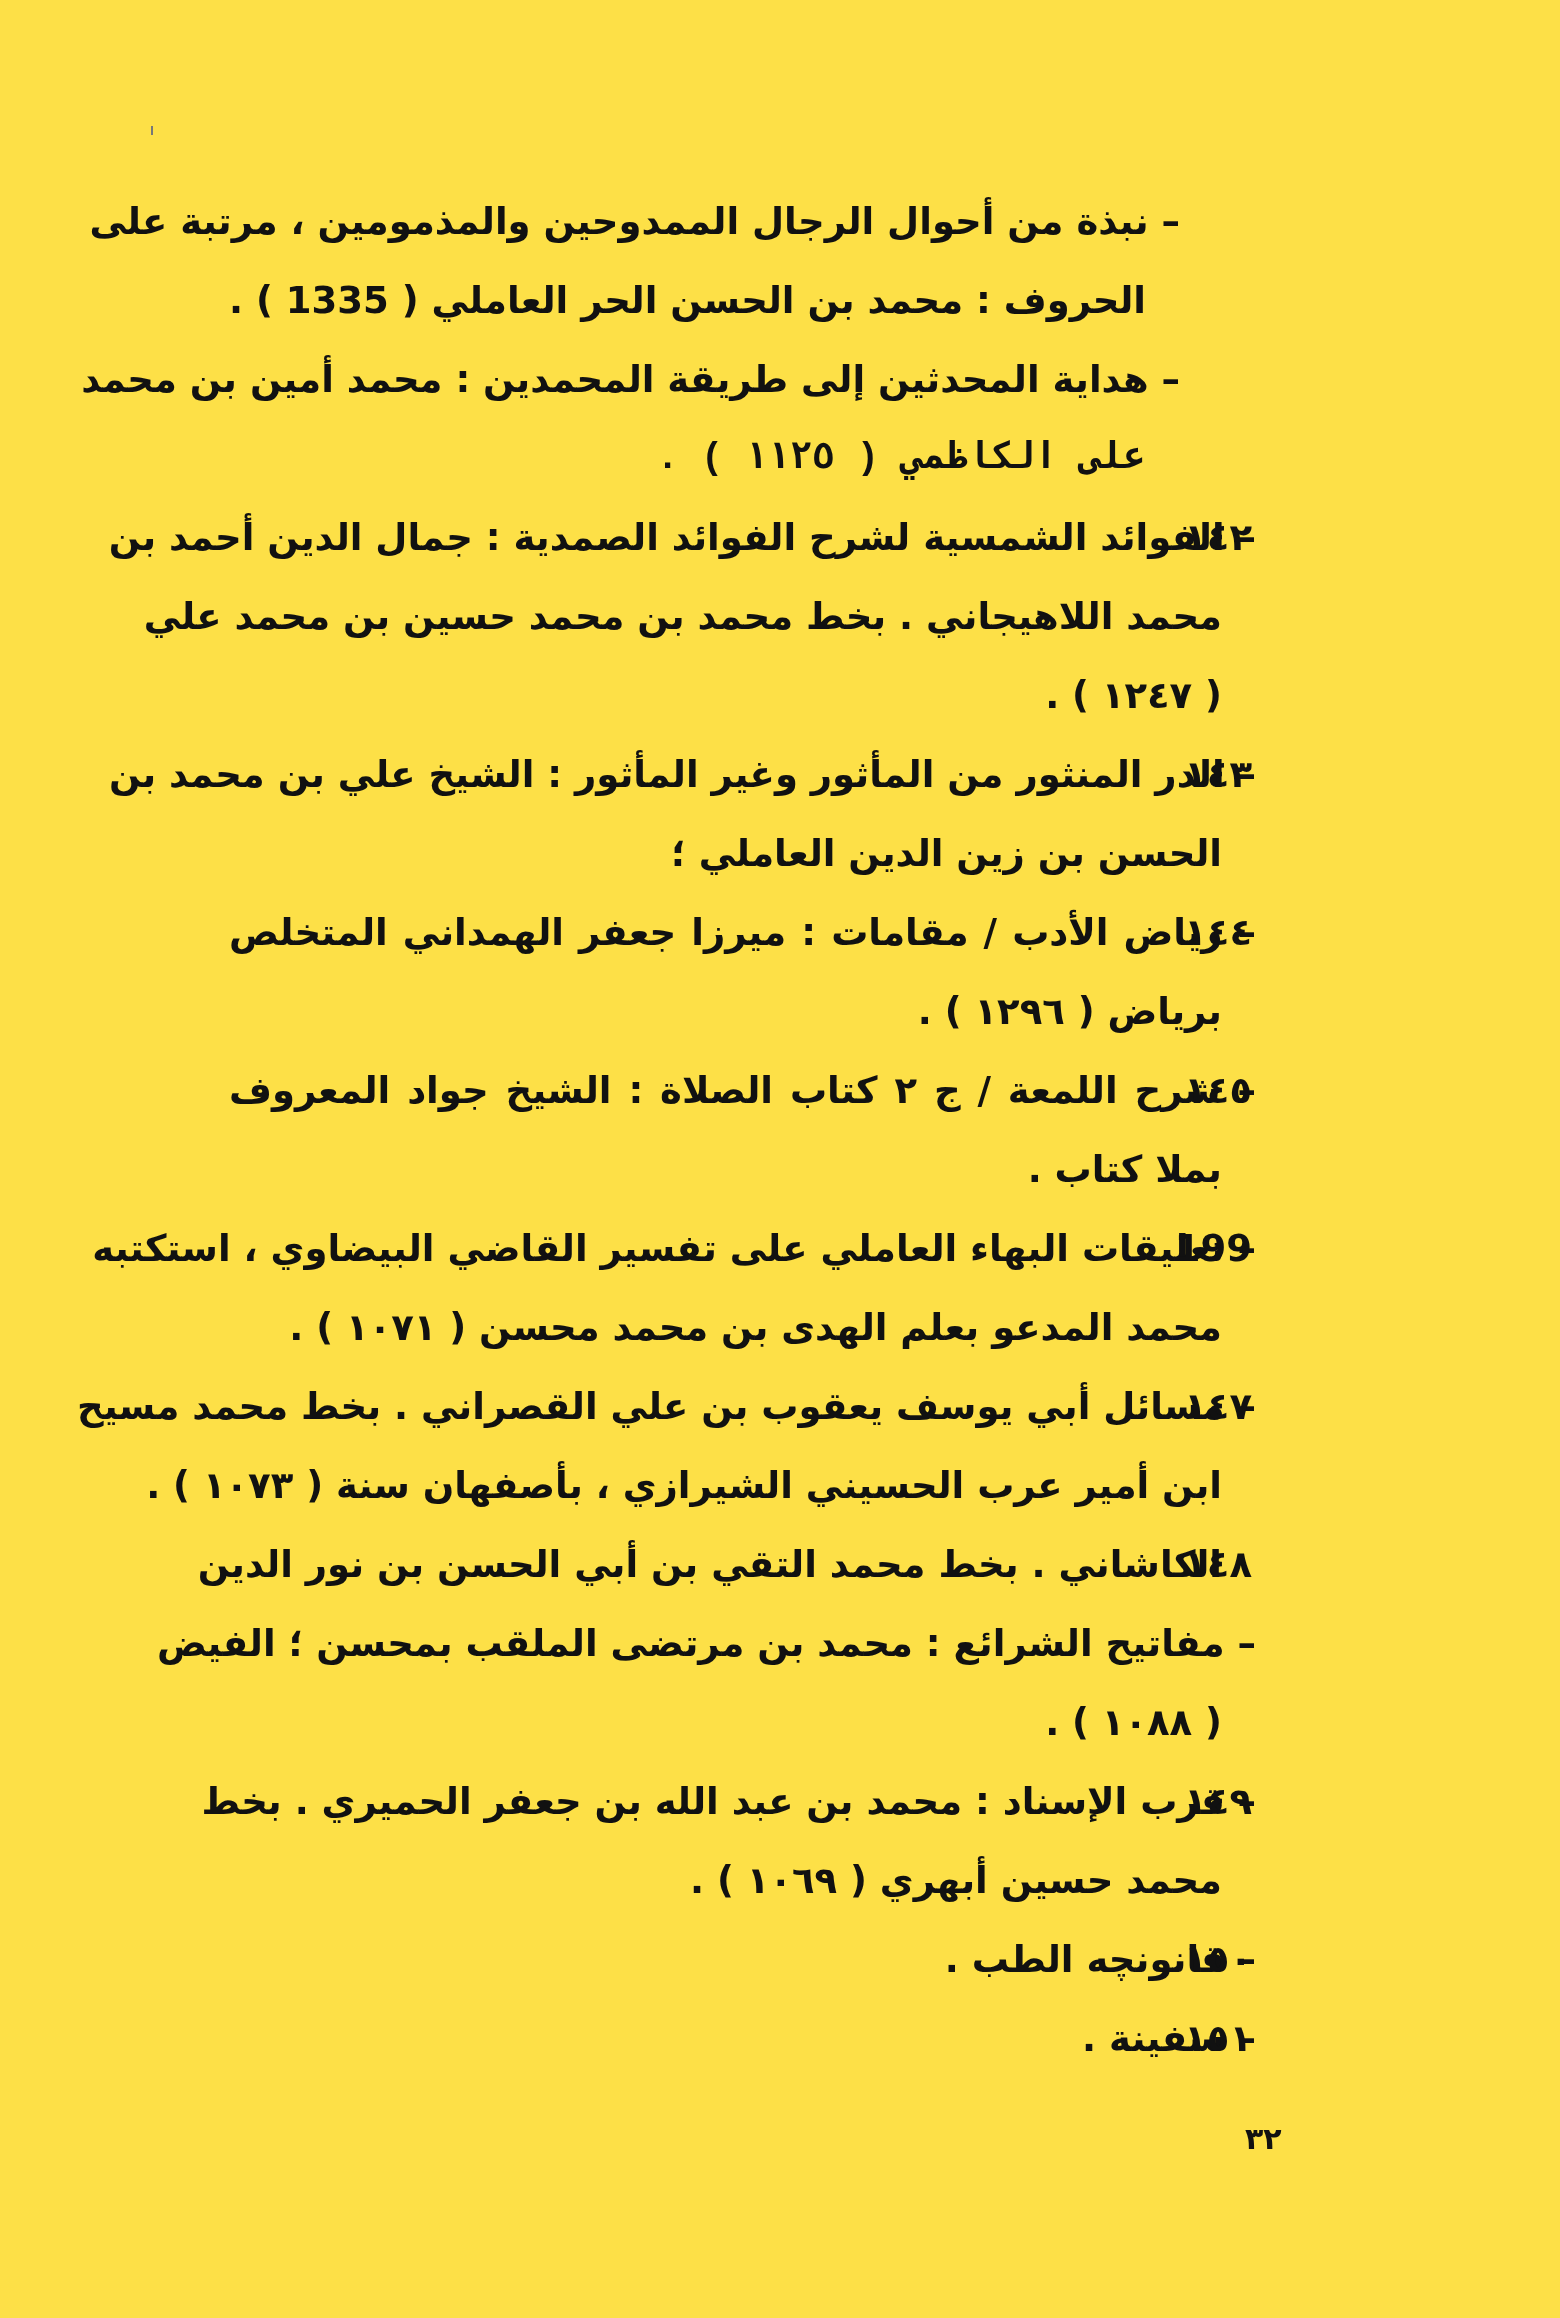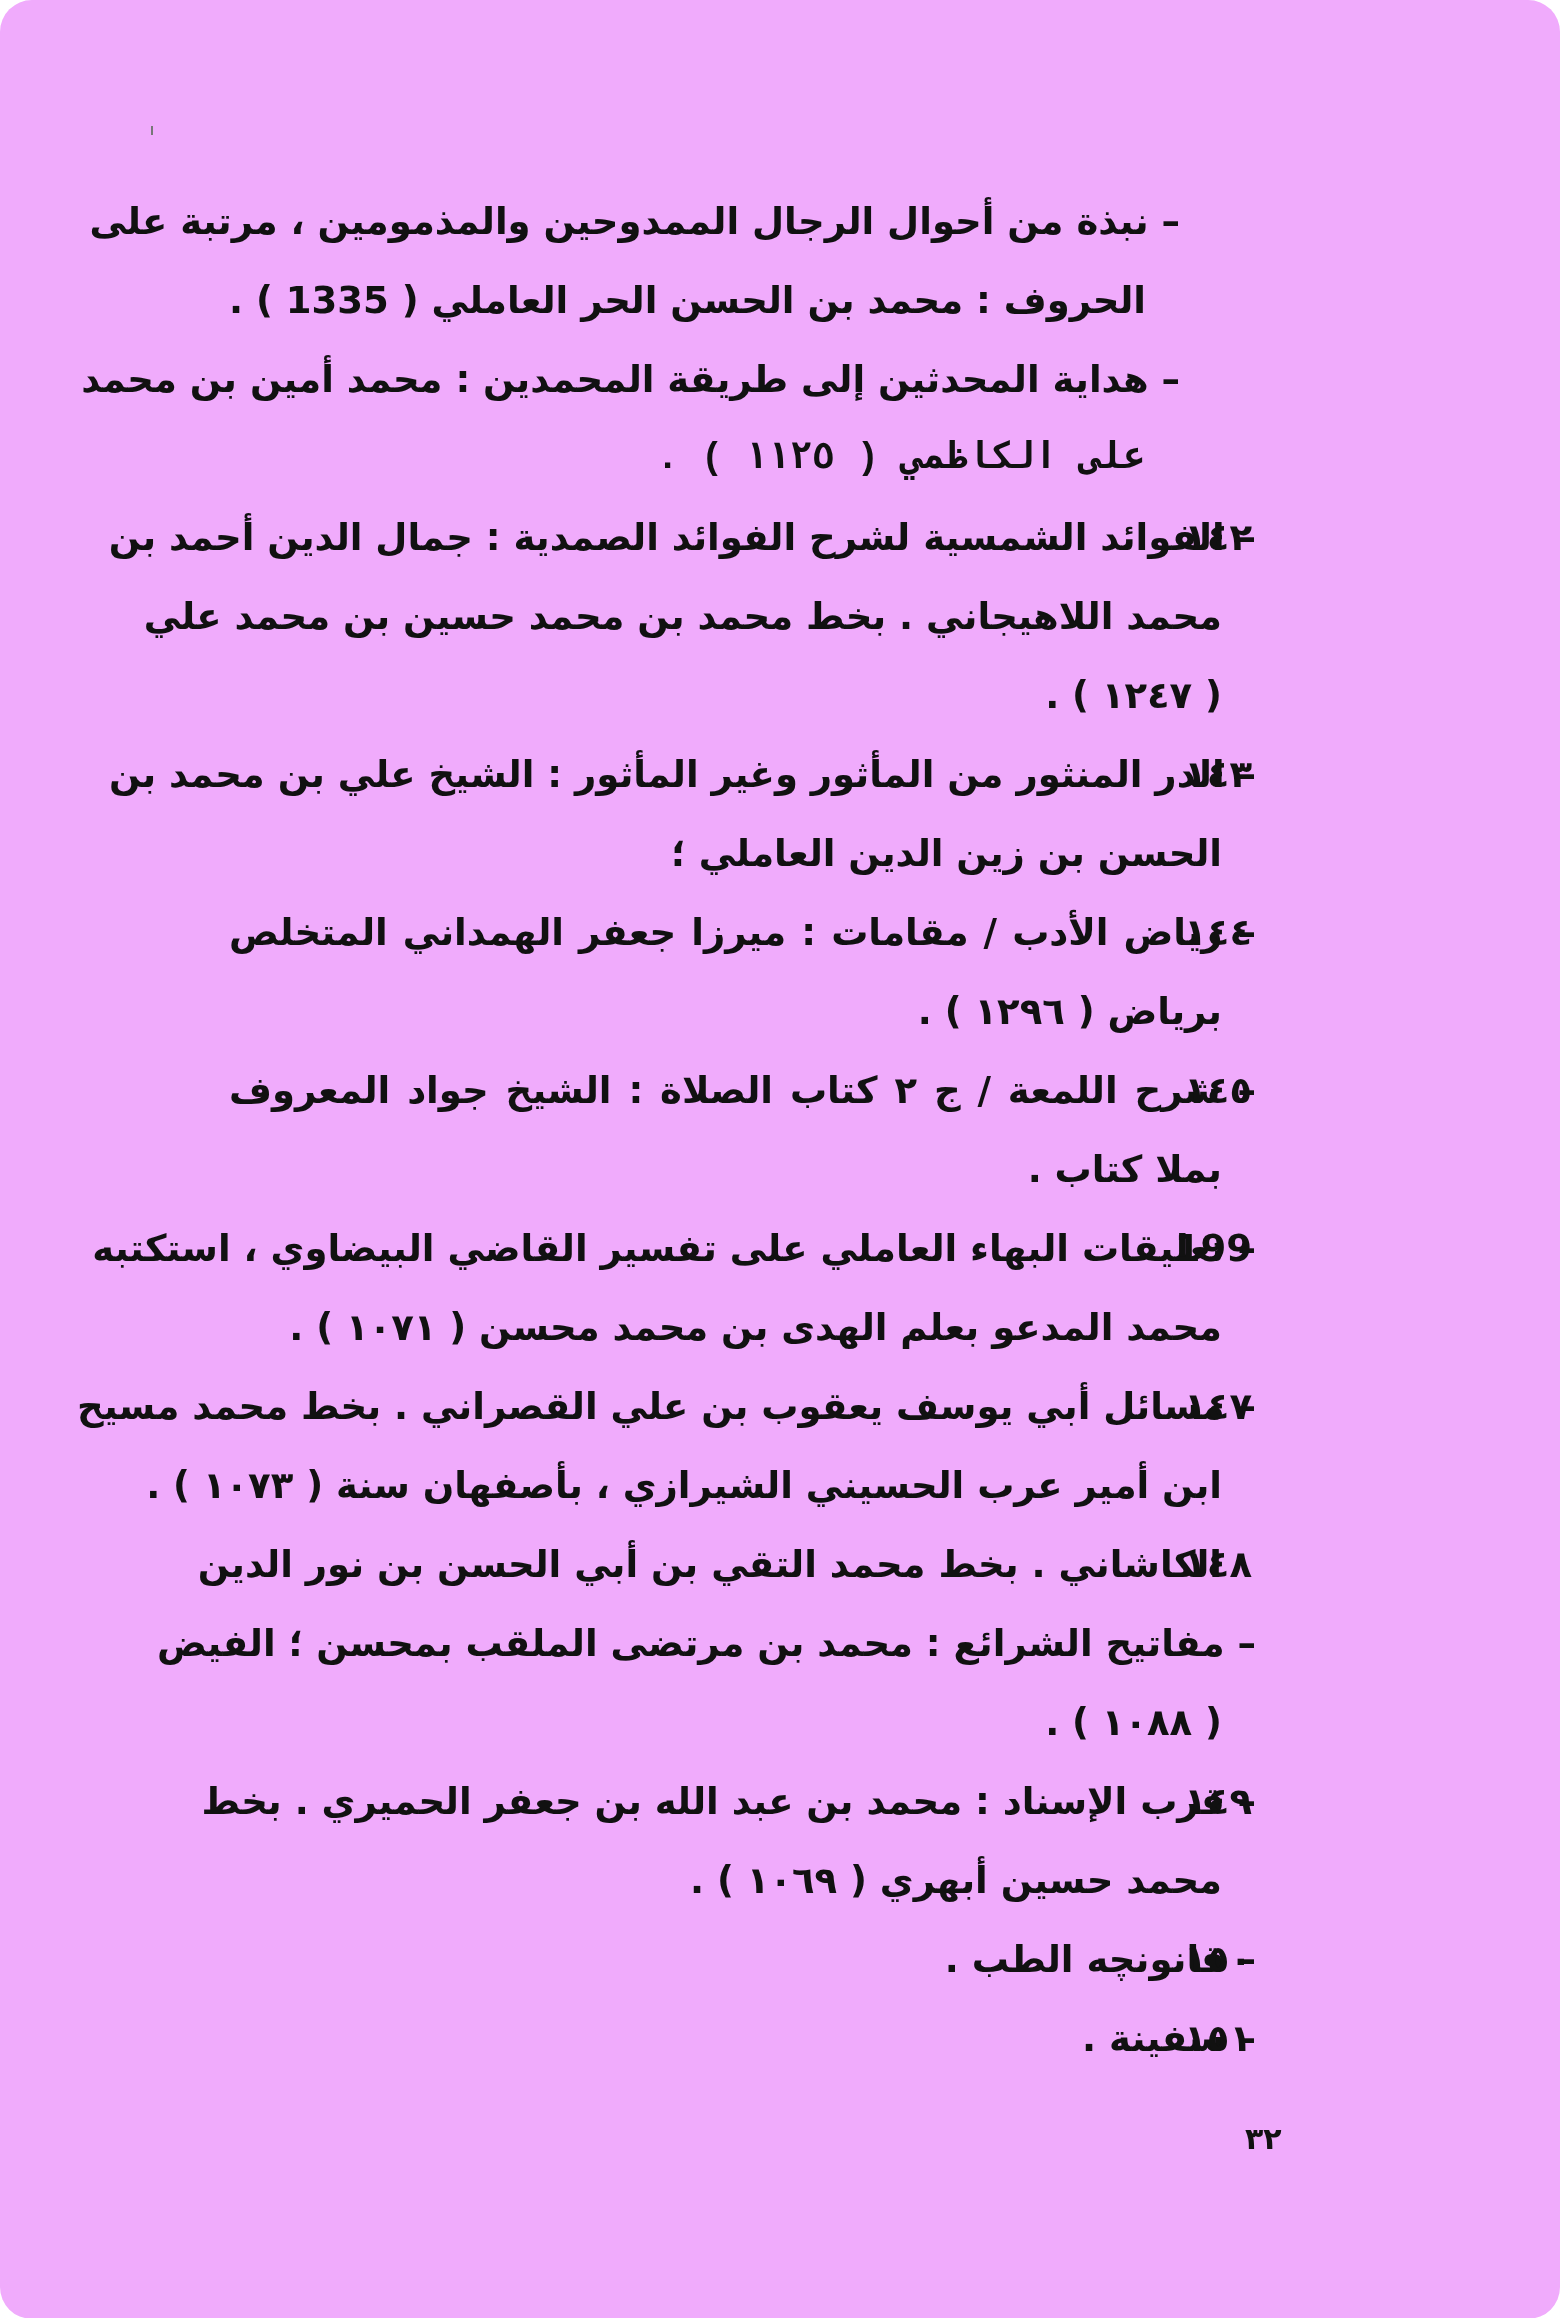--- a/index.html
+++ b/index.html
@@ -1,18 +1,18 @@
 <!DOCTYPE html>
 <html style="font-size:13.6px"><head>
 <meta charset="utf-8">
 <style>
   html, body { margin: 0; padding: 0; background: #ffffff; }
   body { width: 1560px; height: 2319px; position: relative; overflow: hidden;
          font-family: "DejaVu Sans", sans-serif; color: #111111; }
-  .page { position: absolute; left: 0; top: 0; width: 1560px; height: 2319px; background: #f0abfc; border-radius: 32px; }
+  .page { position: absolute; left: 0; top: 0; width: 1560px; height: 2319px; background: #fde047; }
   .text-block { position: absolute; left: 229px; top: 182px; width: 1027px; direction: rtl; }
   .entry { position: relative; margin: 0; }
   .line { font-size: 37px; font-weight: bold; line-height: 79px; height: 79px; white-space: nowrap;
           text-align: justify; text-align-last: justify; }
   .line.last { text-align-last: right; }
   .entry .num { position: absolute; right: 4px; top: 0; font-size: 37px; font-weight: bold; line-height: 79px; }
   .entry .body { }
   .entry.no-num .body { margin-right: 0; }
   .page-number { position: absolute; left: 1245px; top: 2121px; font-size: 30px; font-weight: bold; direction: rtl; }
   .speck { position: absolute; width: 1.7px; height: 8.5px; background: #777; }

